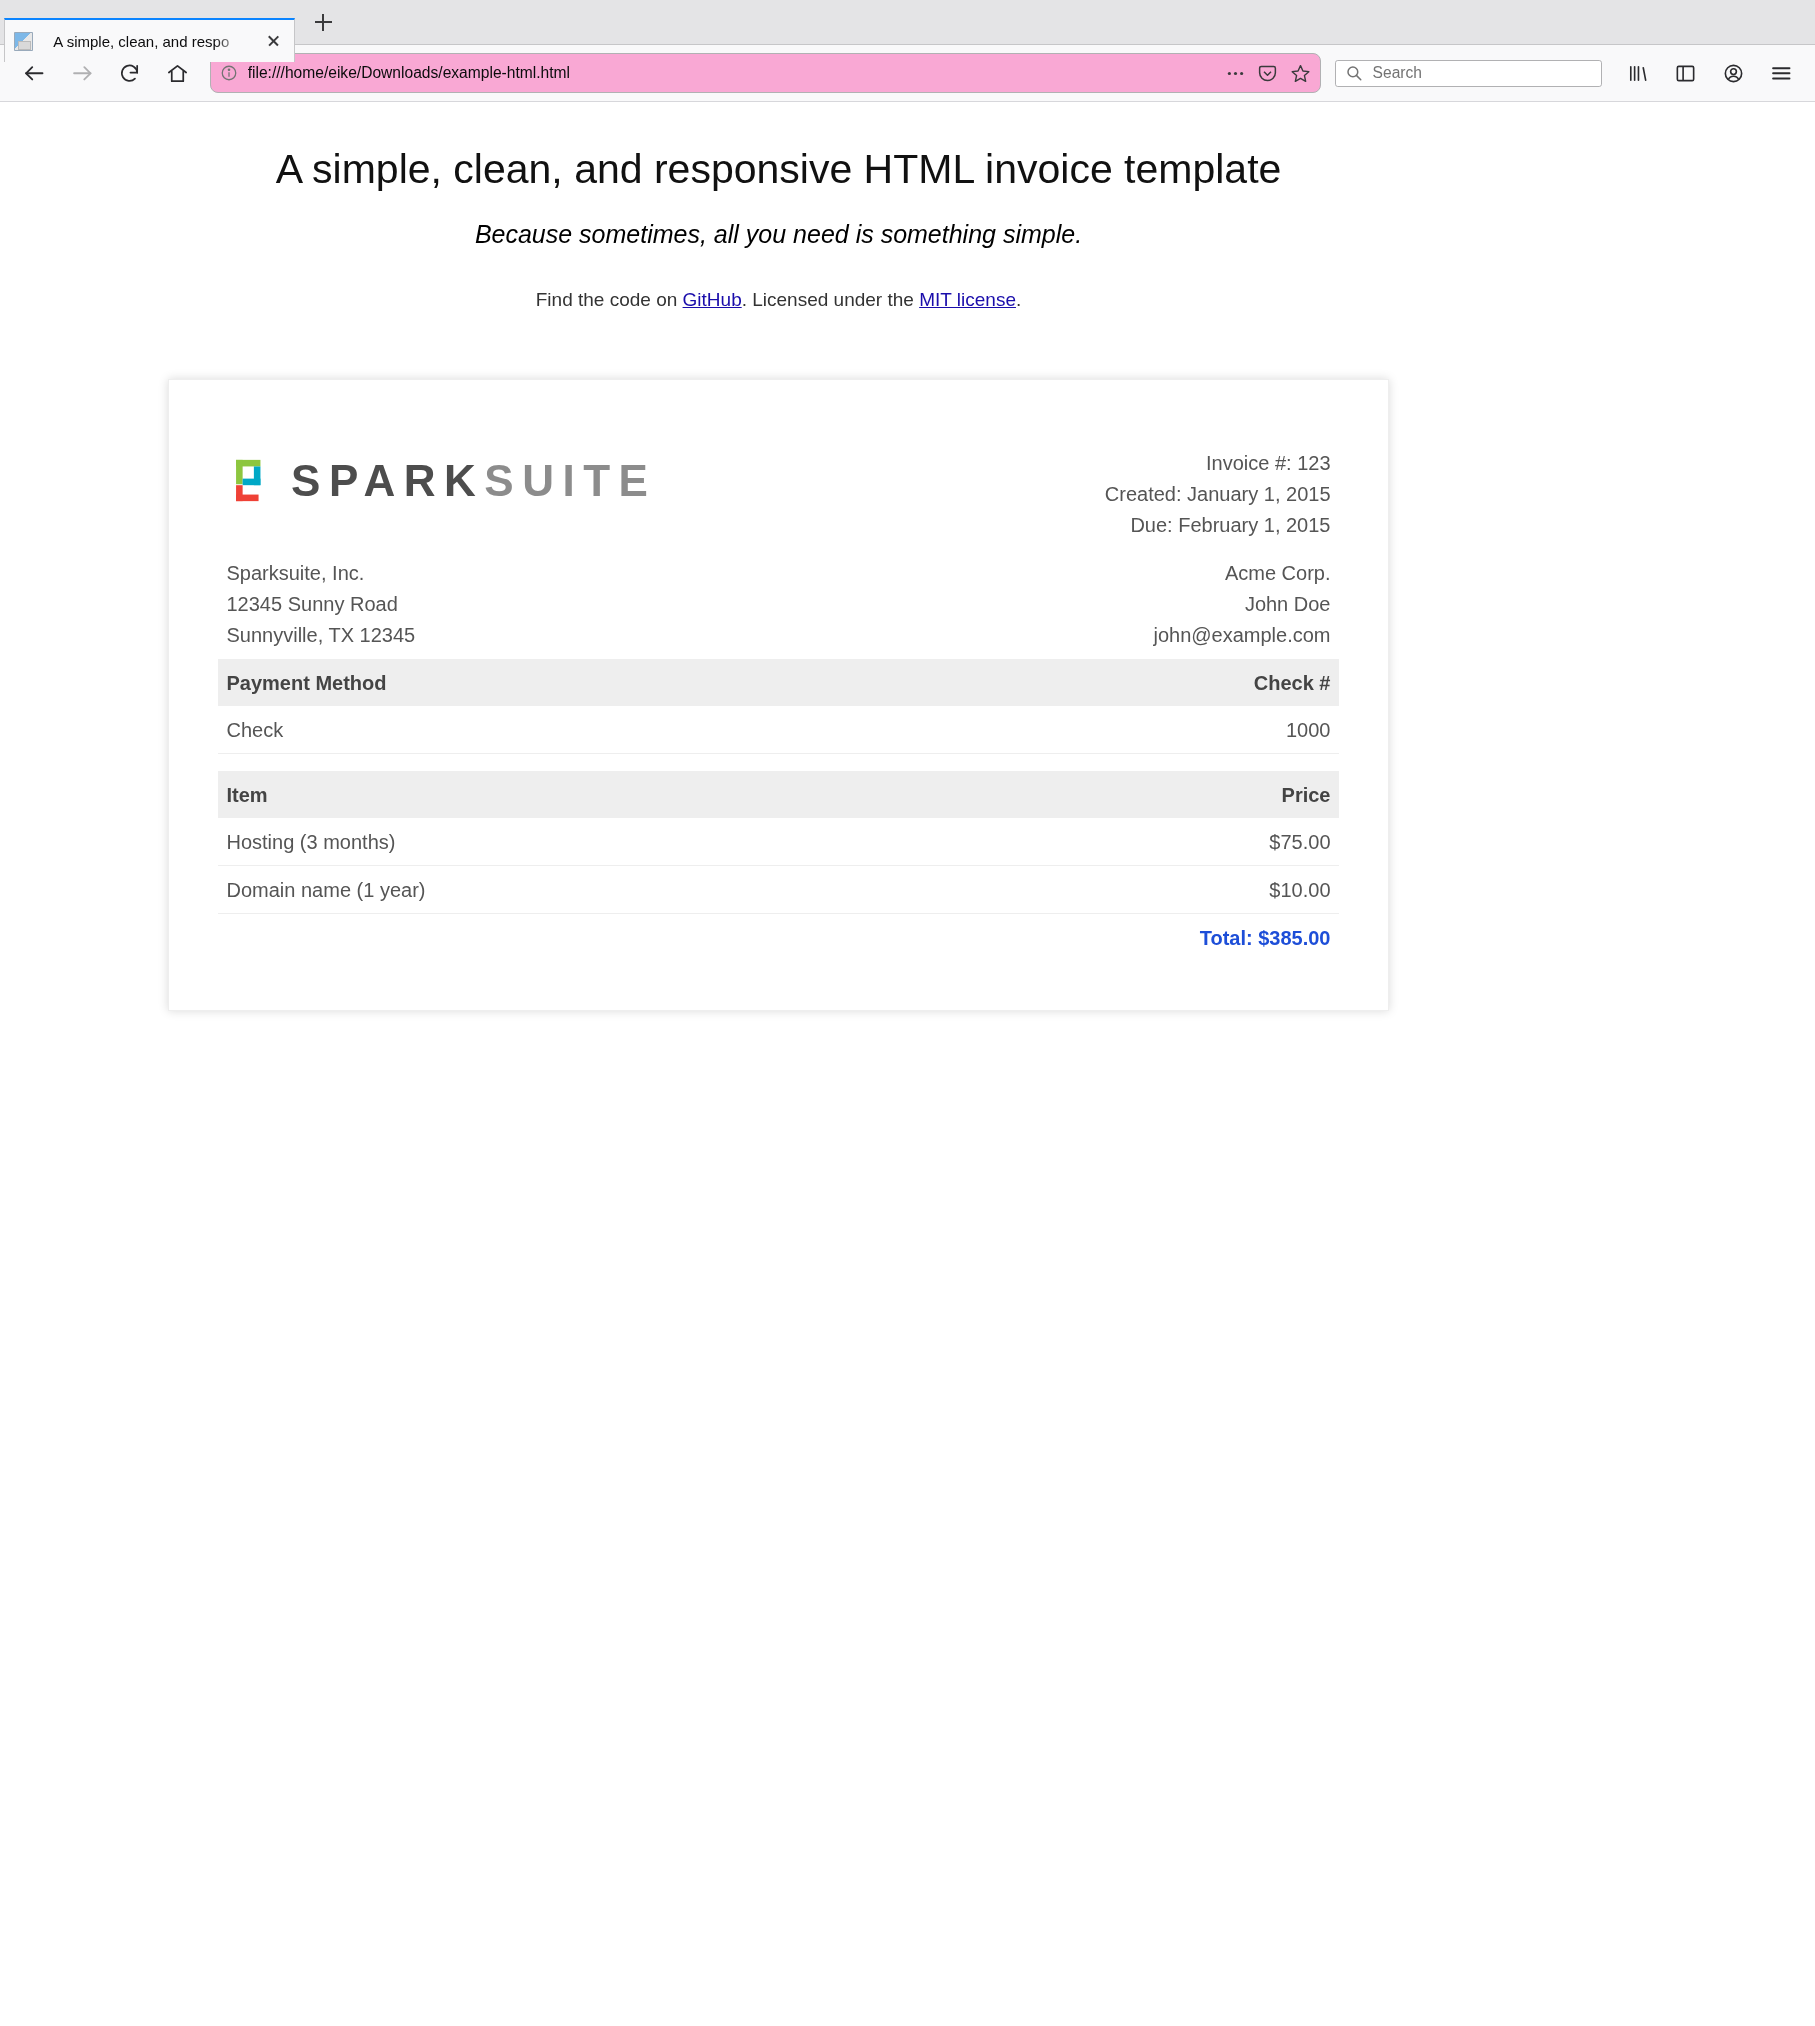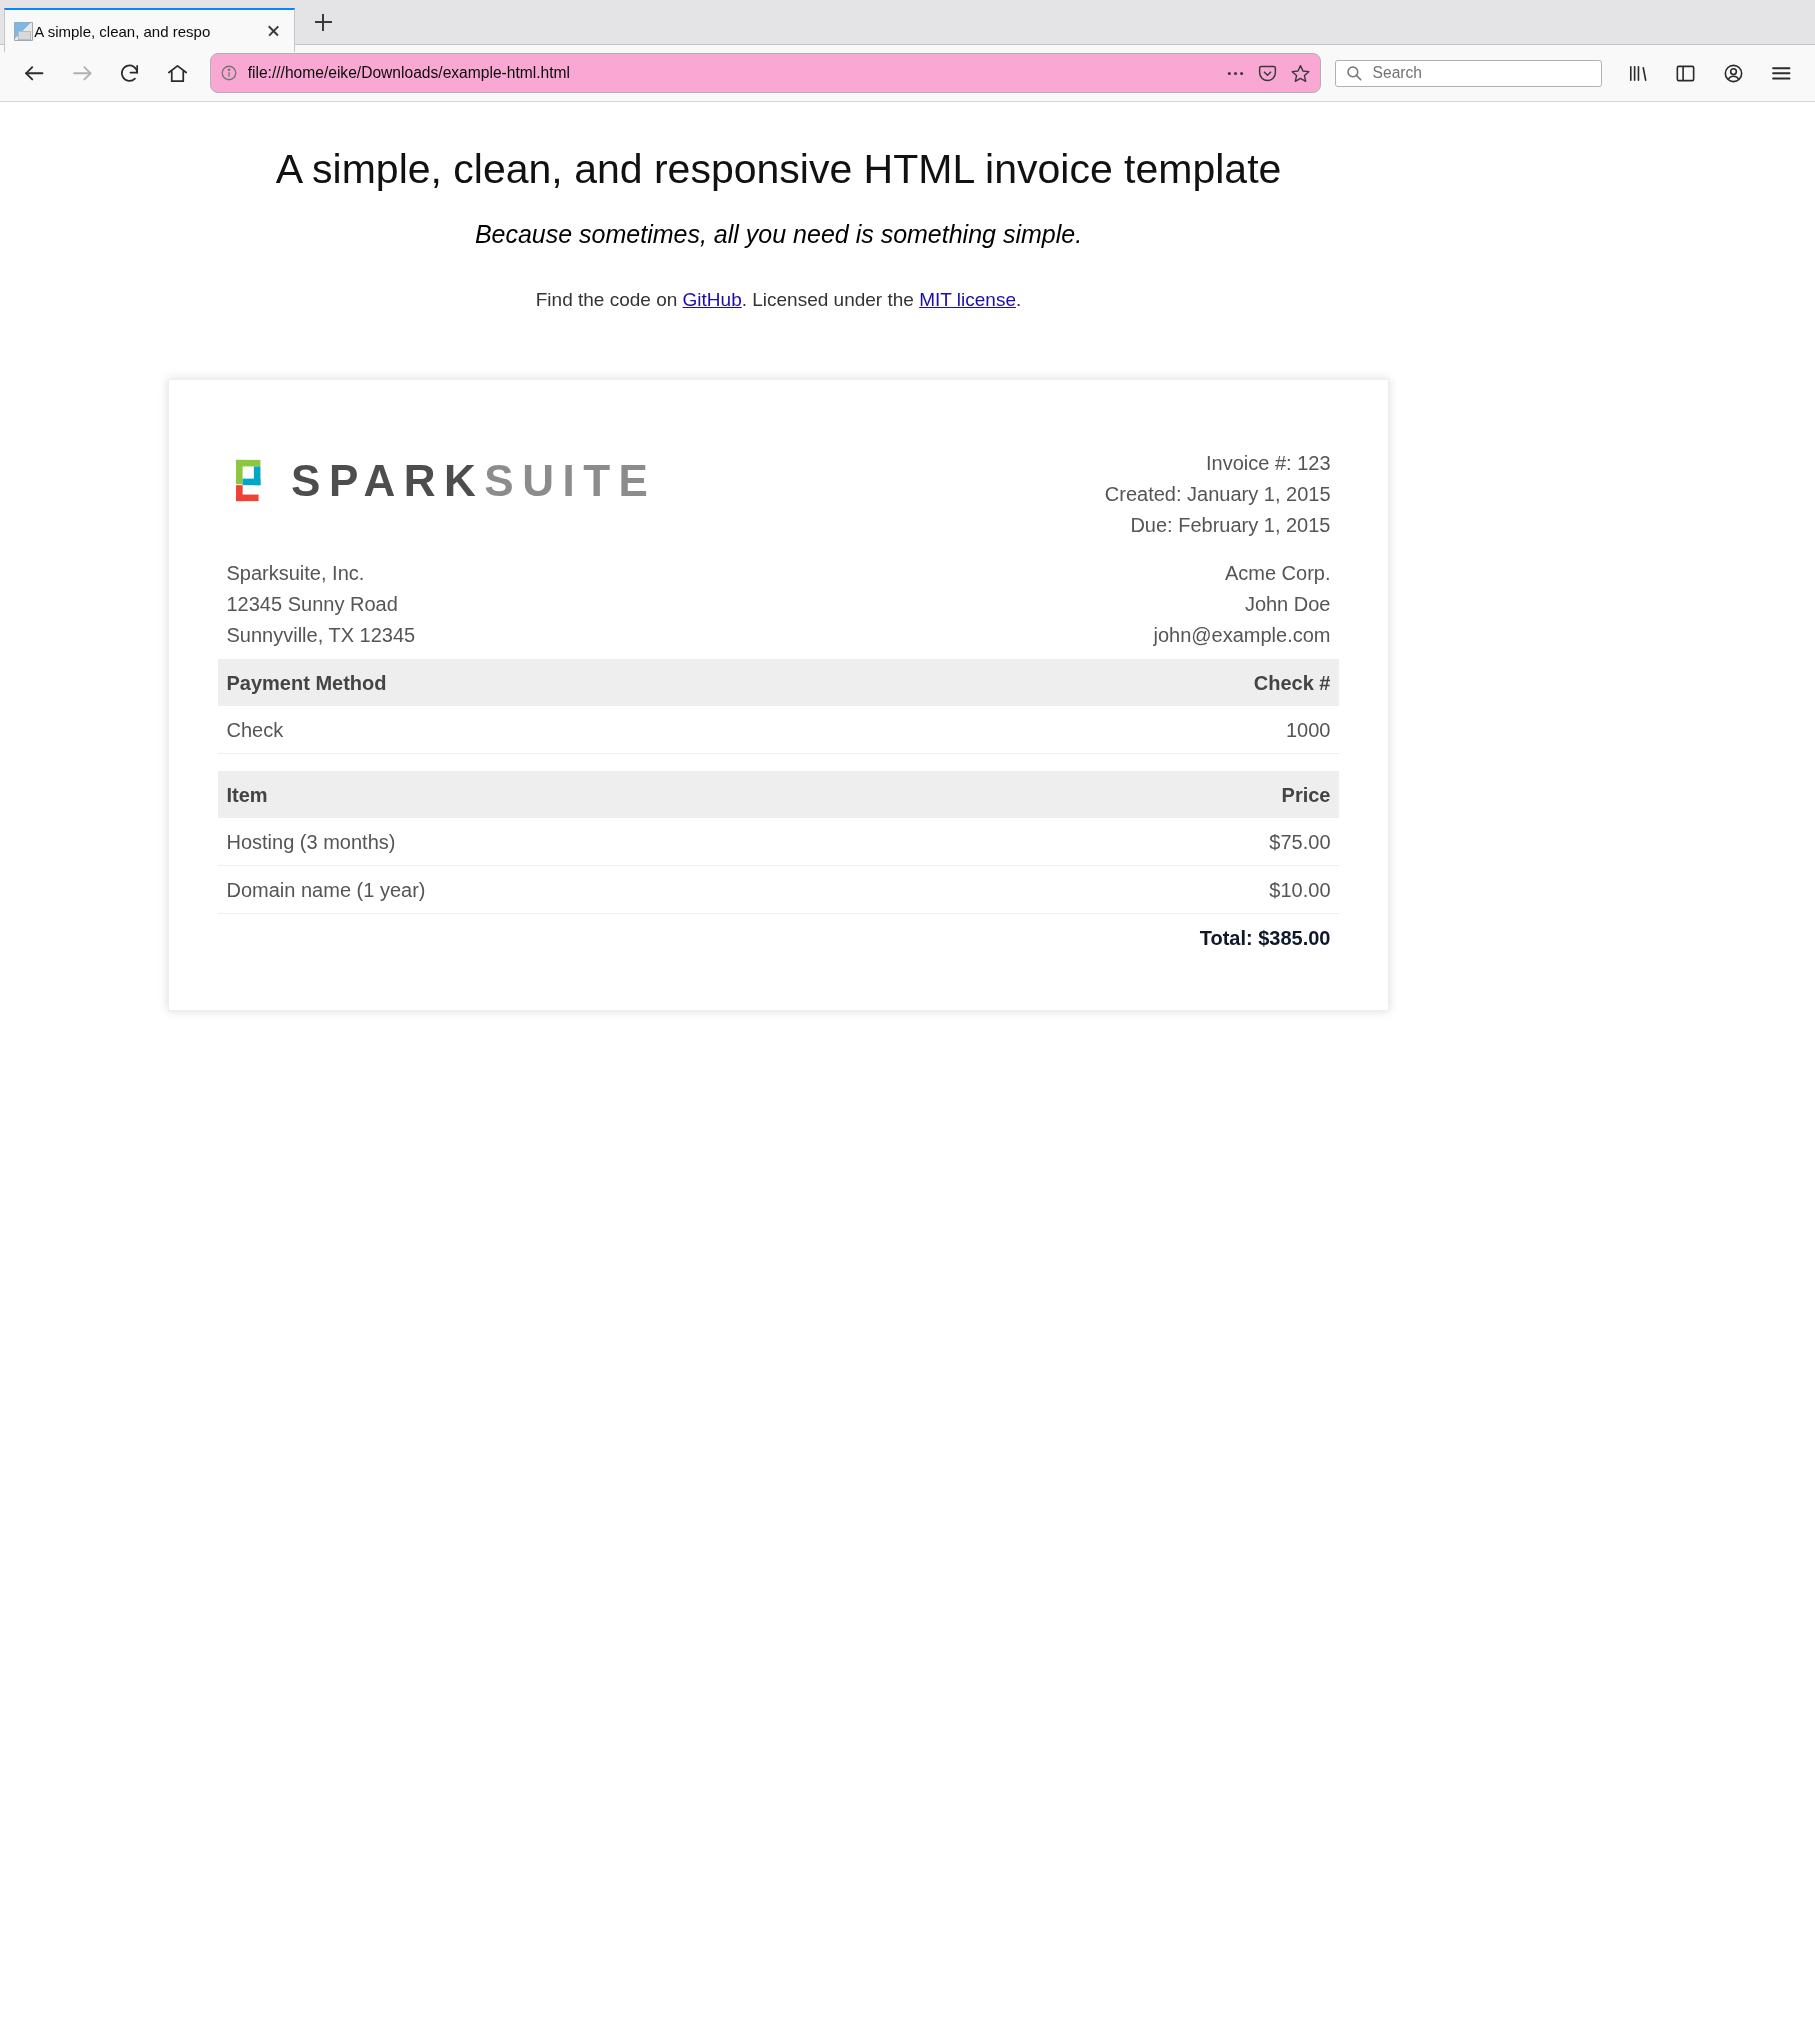--- a/index.html
+++ b/index.html
@@ -25,23 +25,23 @@
   .tab {
     height: 44px;
     width: 291px;
     background: #f9f9fa;
     border-top: 2.8px solid #0a84ff;
     border-left: 0.9px solid #c6c6c8;
     border-right: 0.9px solid #c6c6c8;
     display: flex;
     align-items: center;
     padding: 0 9.5px;
-    gap: 1px;
+    gap: 20px;
     position: relative;
-    top: 8px;
+    top: 18px;
   }
   .tab-favicon {
     width: 19px; height: 19px;
     flex: 0 0 19px;
     background: linear-gradient(135deg,#7db8e8 0%,#7db8e8 45%,#e8e8e8 45%,#e8e8e8 100%);
     border: 0.9px solid #9ab;
     border-radius: 0.9px;
     position: relative;
   }
   .tab-favicon::after {
@@ -231,21 +231,21 @@
   }
   .item-row td {
     border-bottom: 0.9px solid #eeeeee;
     padding: 11.4px 8.5px;
   }
   .spacer-row td { padding: 13.2px 8.5px 0 8.5px; border: none; }
   .total-row td {
     border-top: 1.9px solid #eeeeee;
     font-weight: bold;
     padding-top: 11.4px;
-    color: #0f172a;
+    color: #1d4ed8;
   }
   .total-row td.left-blank { border-top: none; }
 </style>
 </head>
 <body>
 
 <div class="browser">
 
   <div class="tabstrip">
     <div class="tab">

